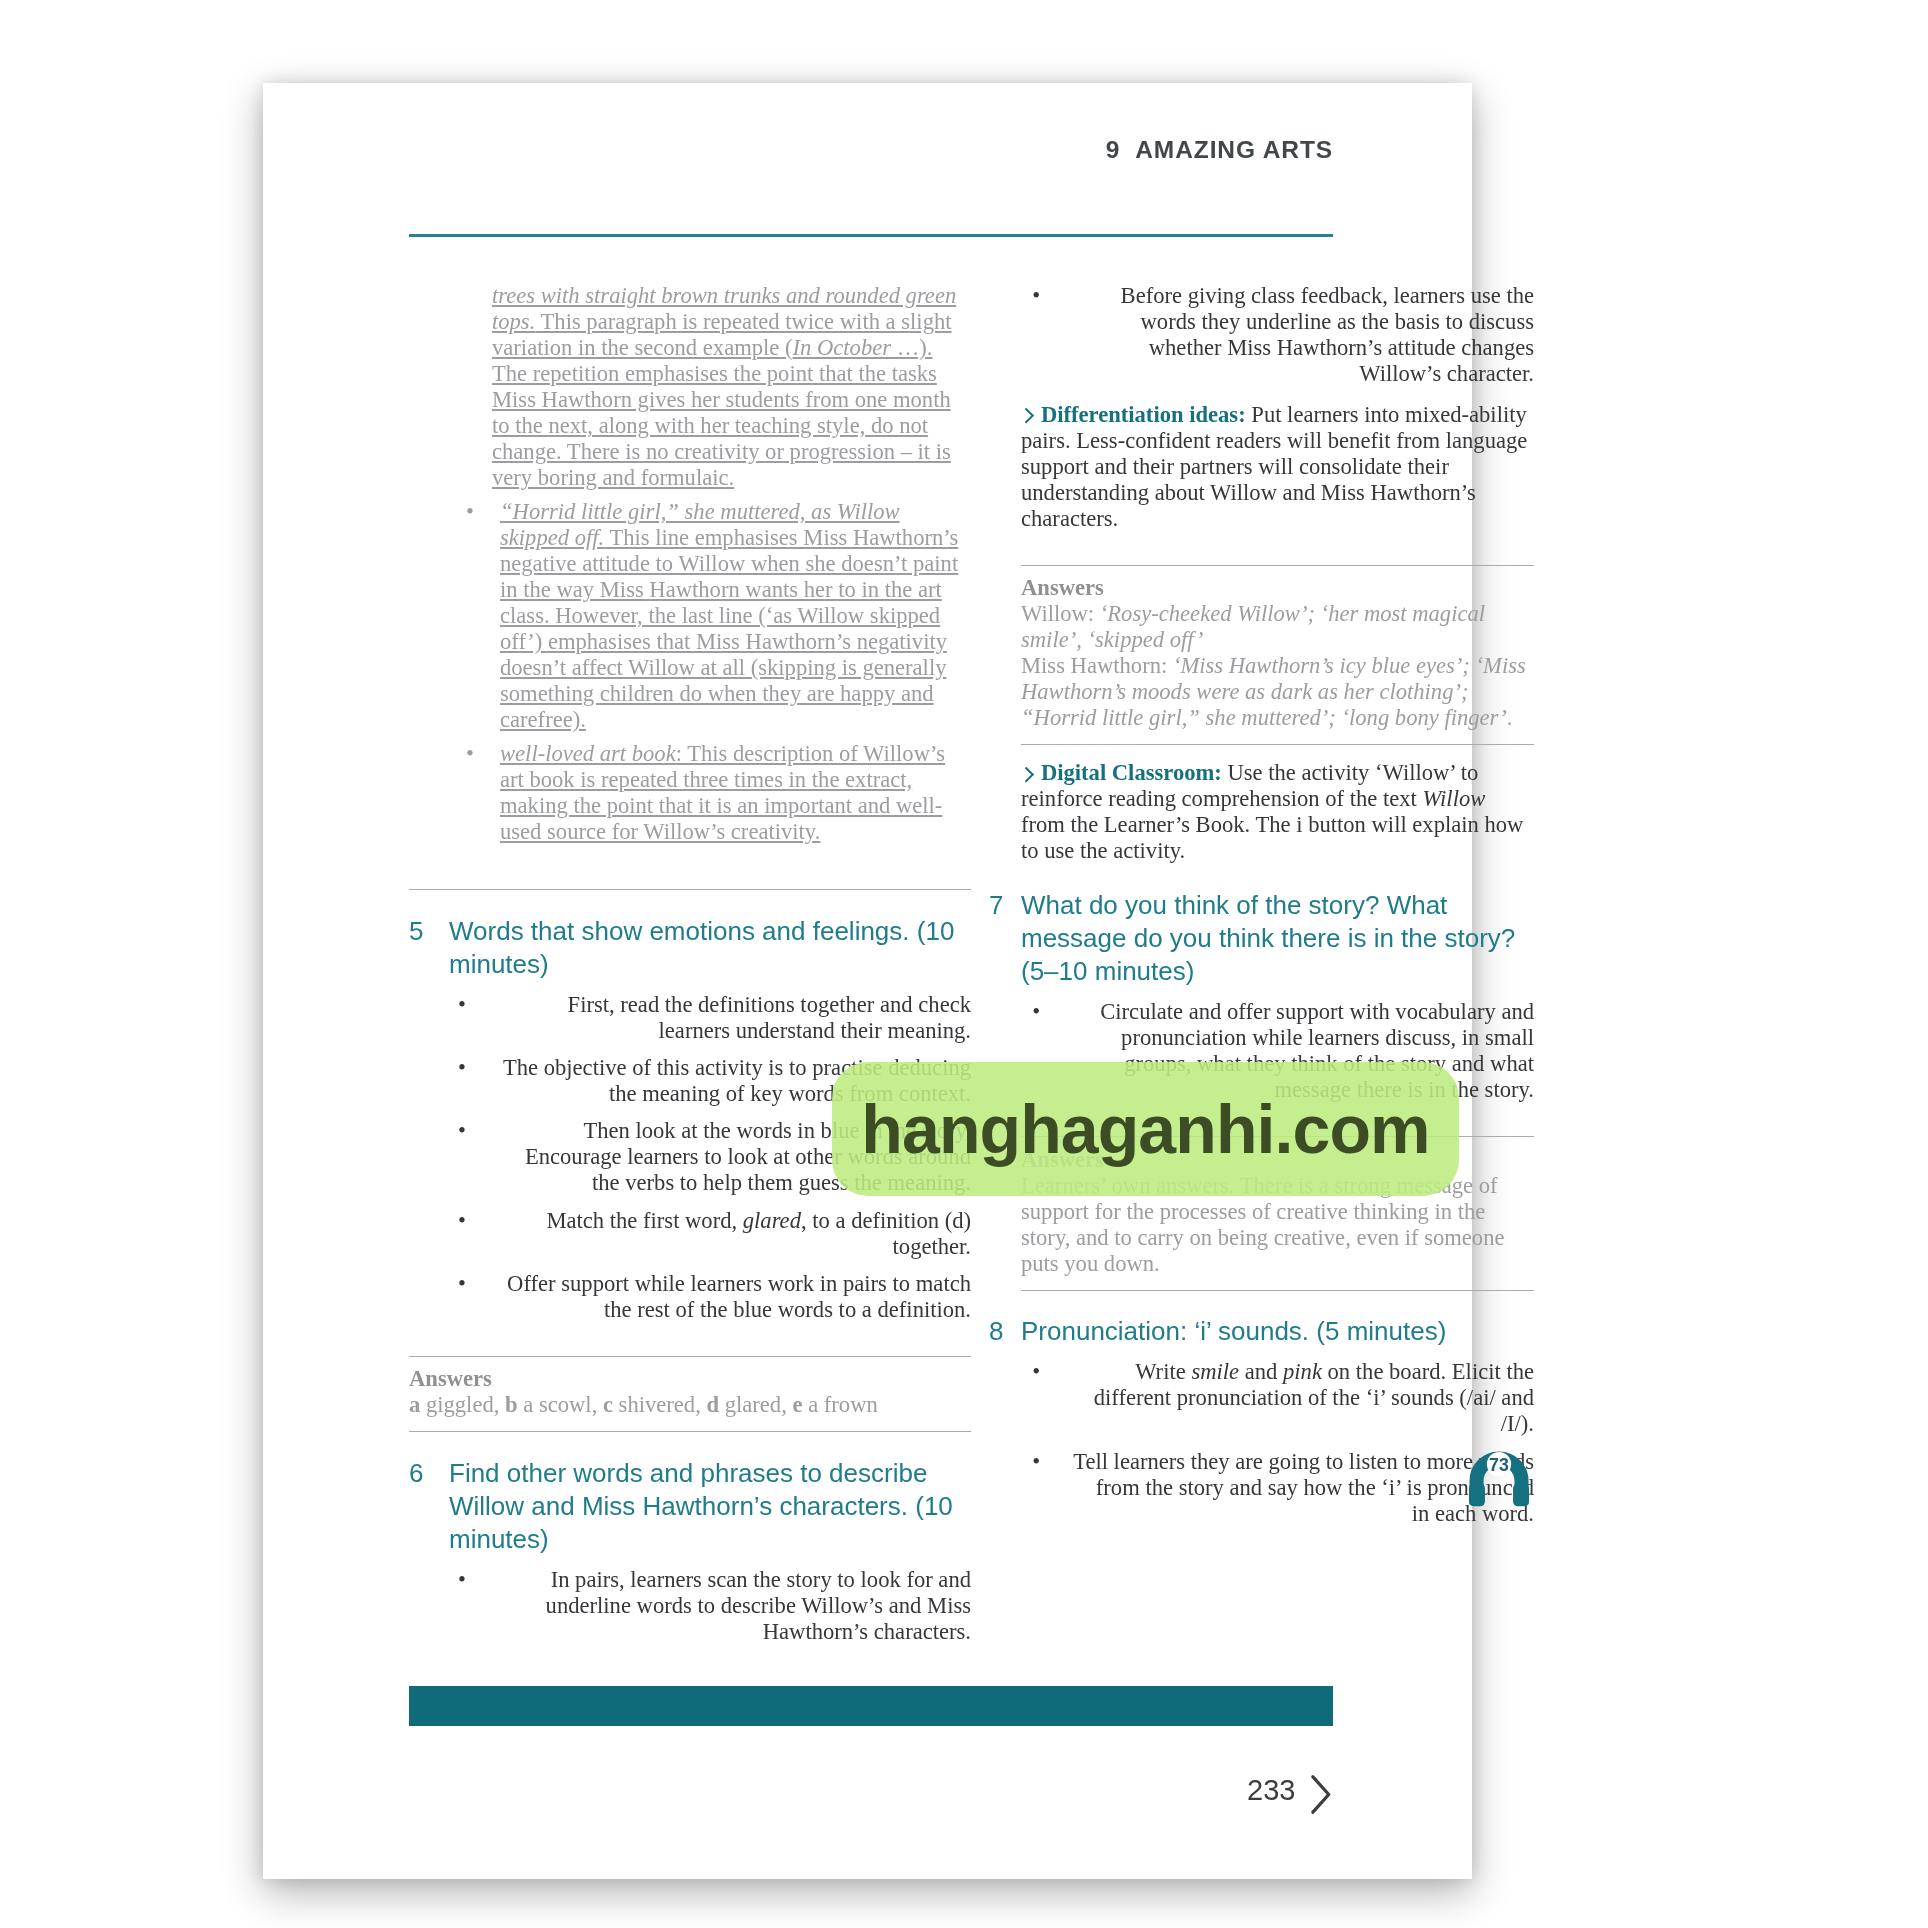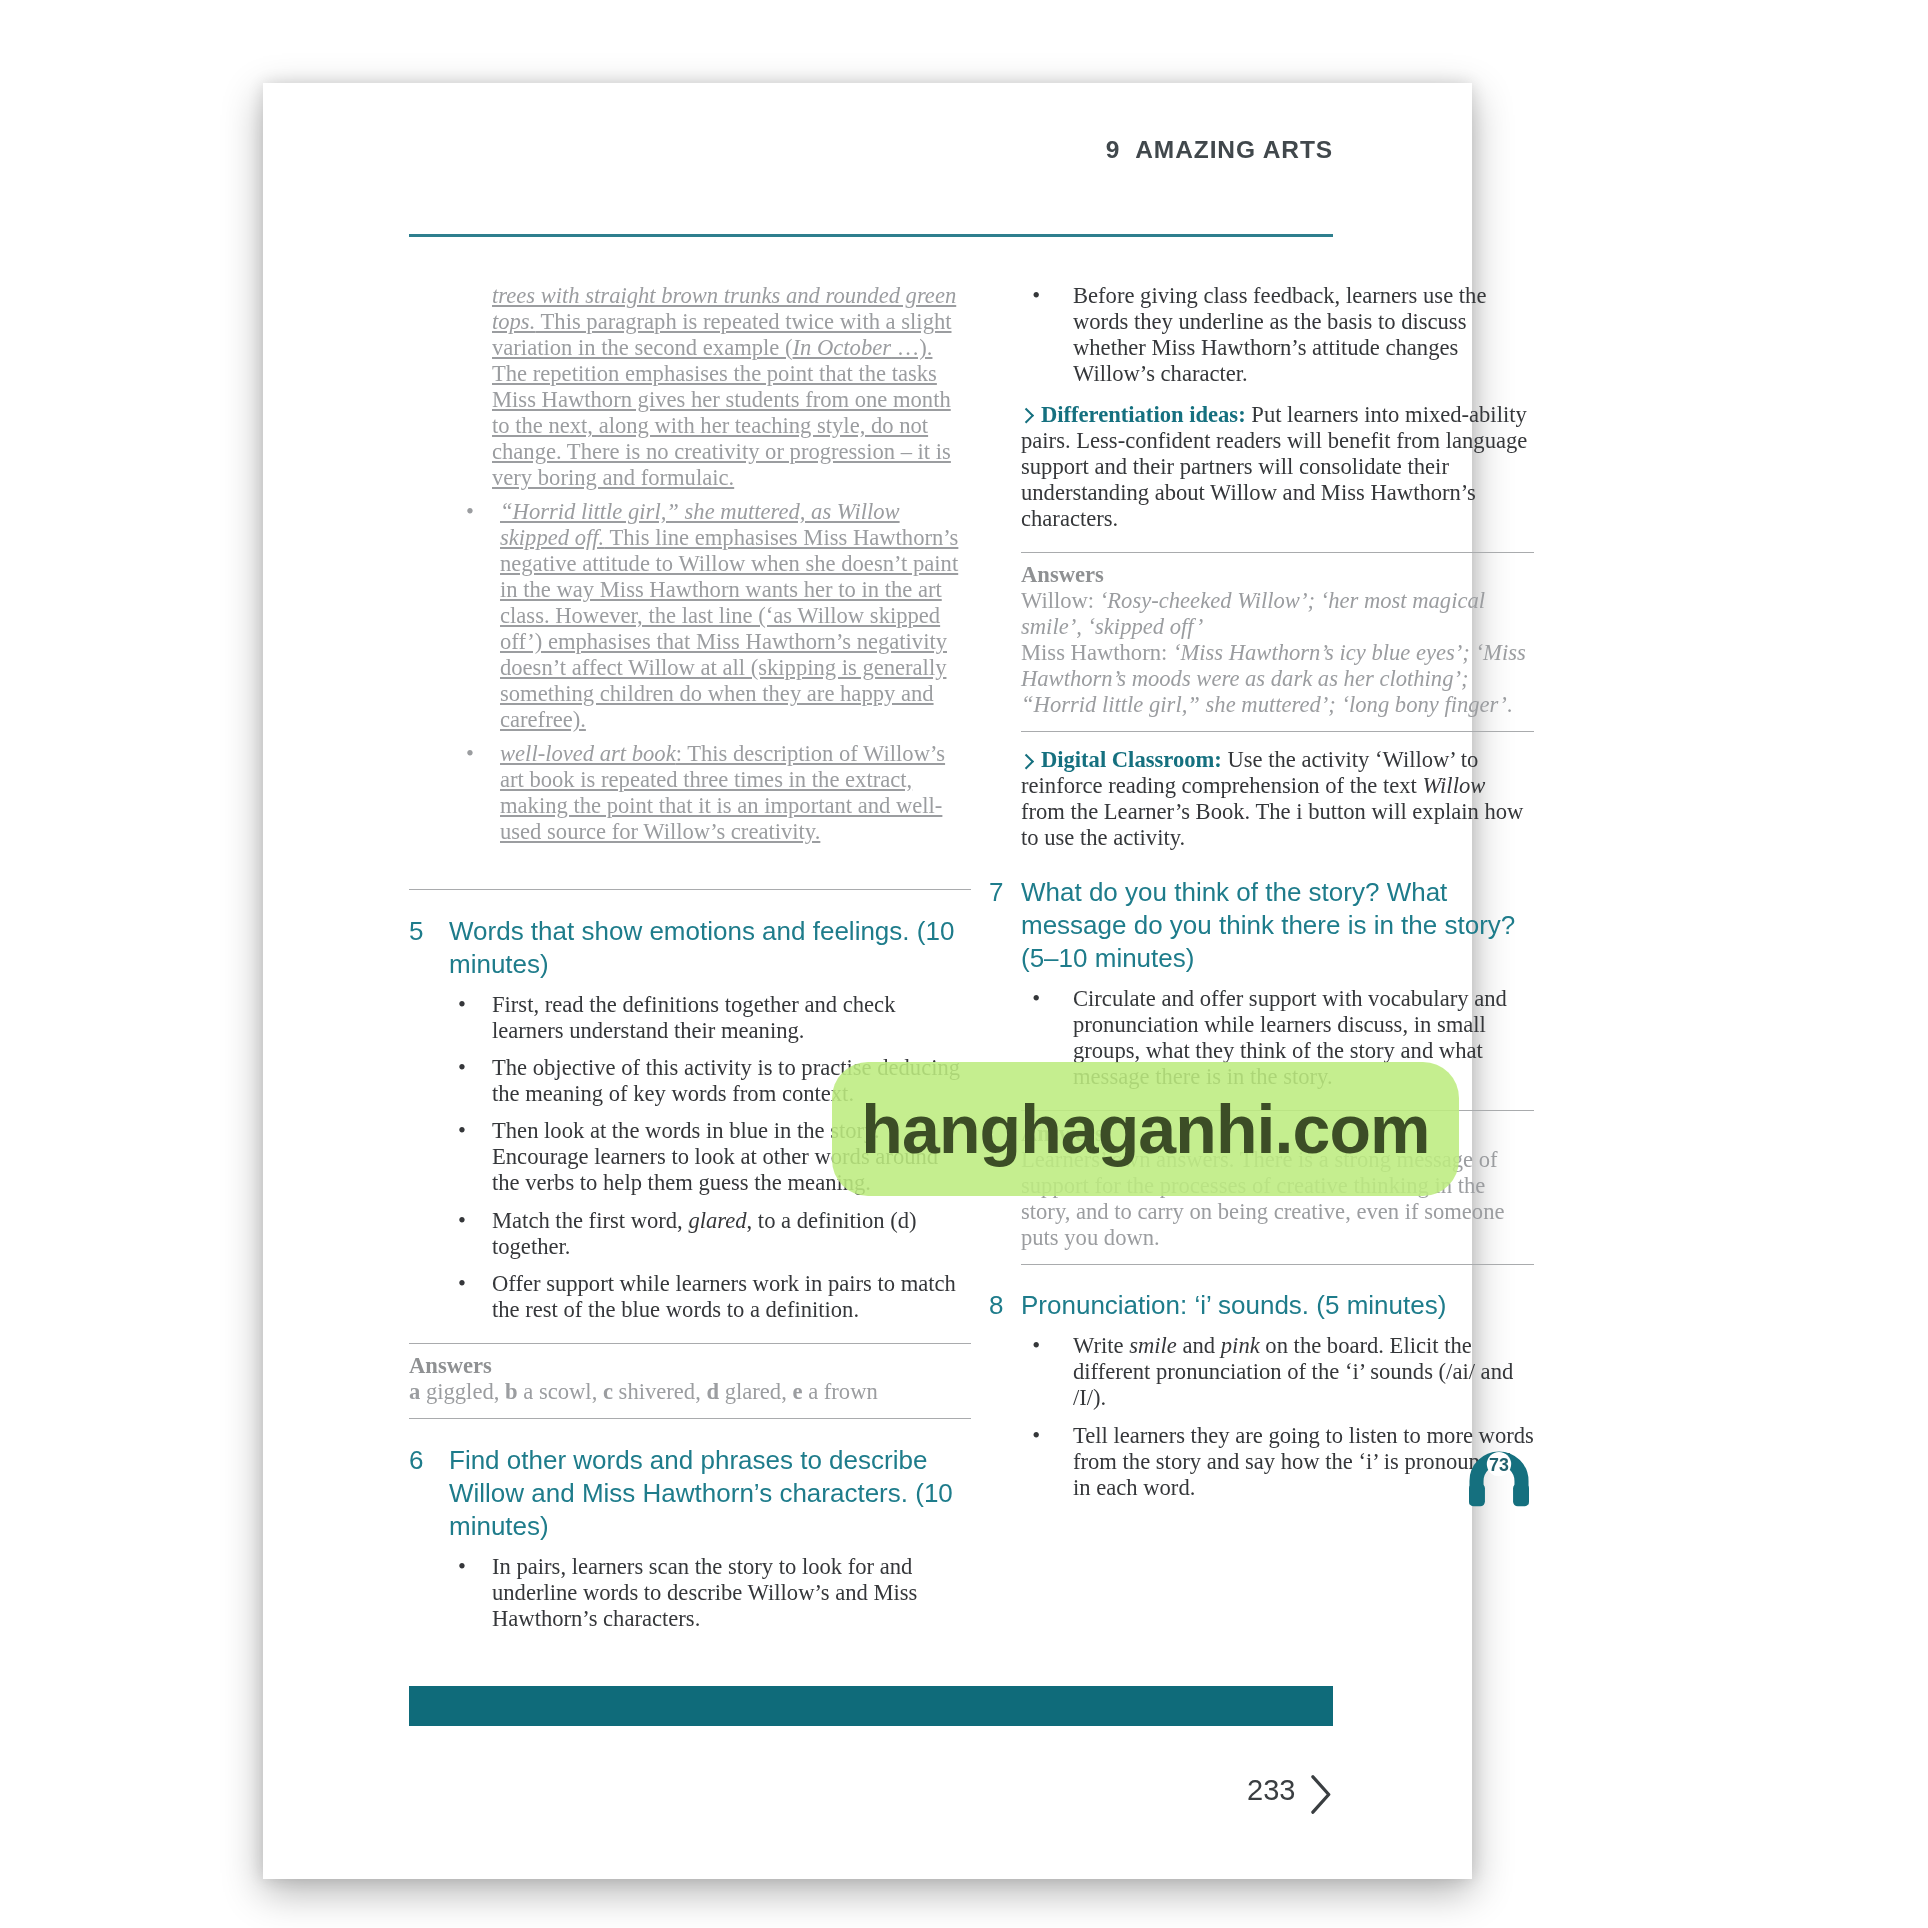--- a/index.html
+++ b/index.html
@@ -29,35 +29,35 @@
   .graybox{border-bottom:0.9px solid #a9abad;padding-bottom:36px;color:#9b9da0;text-decoration:underline;}
   .lead{padding-left:83px;}
   
   ul.blist{list-style:none;margin:0;padding:0;}
   ul.blist li{position:relative;}
   .col-left ul.blist li{padding-left:83px;}
   .col-left ul.blist li::before{content:"\2022";position:absolute;left:49px;}
   .col-right ul.blist li{padding-left:52px;}
   .col-right ul.blist li::before{content:"\2022";position:absolute;left:11.3px;}
   ul.gray li{color:#9b9da0;margin:8px;}
-  ul.dark li{margin-bottom:11.3px;}
+  ul.dark li{margin-bottom:11.3px;text-align:right;}
   ul.dark li:last-child{margin-bottom:0;}
   
   .heading{
     position:relative;font-family:"Liberation Sans", sans-serif;
     font-size:26px;line-height:33px;color:#1e7c8b;margin:24.5px 0 11.3px 0;
   }
   .col-left .heading{padding-left:40px;max-width:530px;}
   .col-left .heading .num{position:absolute;left:0;top:0;}
   .col-right .heading{padding-left:0;}
   .col-right .heading .num{position:absolute;left:-32px;top:0;}
   
   .answers-box{
     border-top:0.9px solid #a9abad;border-bottom:0.9px solid #a9abad;
-    margin-top:20px;margin-bottom:3.8px;padding:9.4px 0 13px 0;color:#9b9da0;
+    margin-top:33px;margin-bottom:3.8px;padding:9.4px 0 13px 0;color:#9b9da0;
   }
   .answers-label{font-weight:bold;color:#8f9193;}
   
   .callout{margin-top:15px;}
   .chev{
     display:inline-block;width:8.5px;height:8.5px;
     border-top:2.8px solid #15707f;border-right:2.8px solid #15707f;
     transform:rotate(45deg);margin:0 9.4px 2.8px 0;vertical-align:middle;
   }
   .clabel{font-weight:bold;color:#15707f;}

